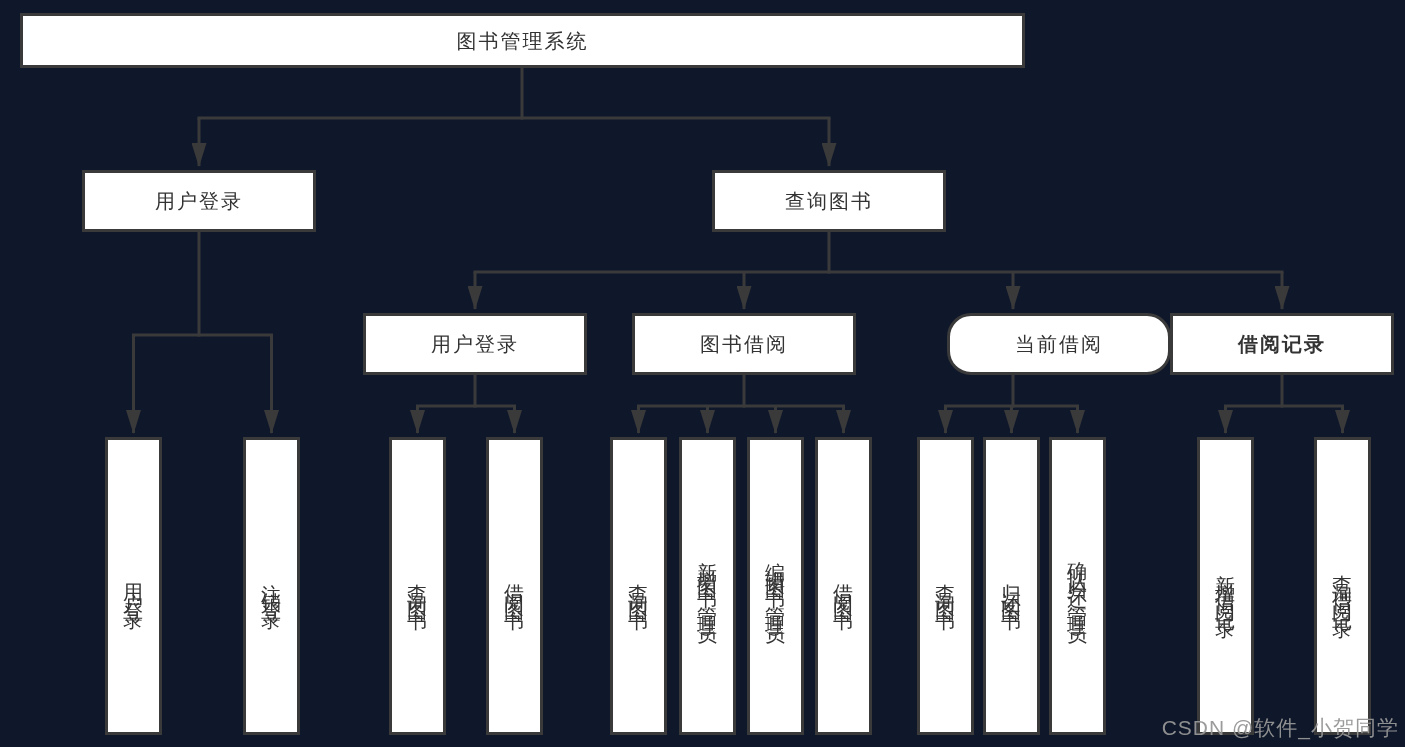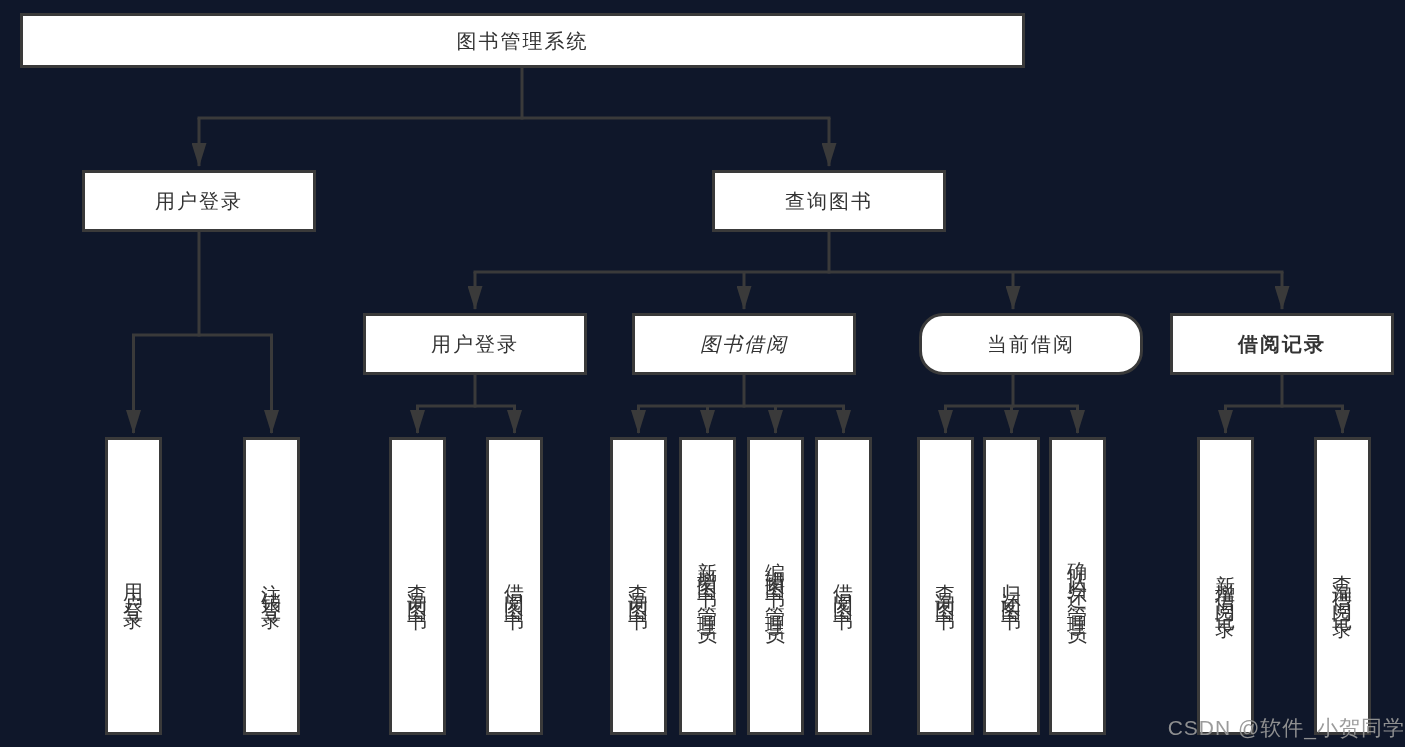--- a/index.html
+++ b/index.html
@@ -36,21 +36,21 @@
   .node.lv3   { top: 313px; width: 224px; height: 62px; }
   .node.leaf  {
     top: 437px; width: 57px; height: 298px;
     writing-mode: vertical-rl;
     text-orientation: mixed;
     letter-spacing: 9px;
     font-size: 20px;
   }
   #watermark {
     position: absolute;
-    right: 0; bottom: 5px;
+    right: 6px; bottom: 5px;
     font-size: 21px;
     color: rgba(150,150,150,0.95);
     letter-spacing: 1px;
     z-index: 3;
     white-space: nowrap;
   }
 </style>
 </head>
 <body>
 
@@ -105,22 +105,22 @@
       <path d="M1342.5,406 L1342.5,433" marker-end="url(#arr)"></path>
     </g>
   </svg>
 
   <div class="node root">图书管理系统</div>
 
   <div class="node lv2" style="left:82px;">用户登录</div>
   <div class="node lv2" style="left:712px;">查询图书</div>
 
   <div class="node lv3" style="left:363px;">用户登录</div>
-  <div class="node lv3" style="left:632px;font-style:italic;">图书借阅</div>
-  <div class="node lv3" style="left:919px;border-radius:24px;">当前借阅</div>
+  <div class="node lv3" style="left:632px;">图书借阅</div>
+  <div class="node lv3" style="left:947px;border-radius:24px;">当前借阅</div>
   <div class="node lv3" style="left:1170px;font-weight:bold;">借阅记录</div>
 
   <div class="node leaf" style="left:105px;">用户登录</div>
   <div class="node leaf" style="left:243px;">注销登录</div>
 
   <div class="node leaf" style="left:389px;">查询图书</div>
   <div class="node leaf" style="left:486px;">借阅图书</div>
 
   <div class="node leaf" style="left:610px;">查询图书</div>
   <div class="node leaf" style="left:679px;">新增图书（管理员）</div>

